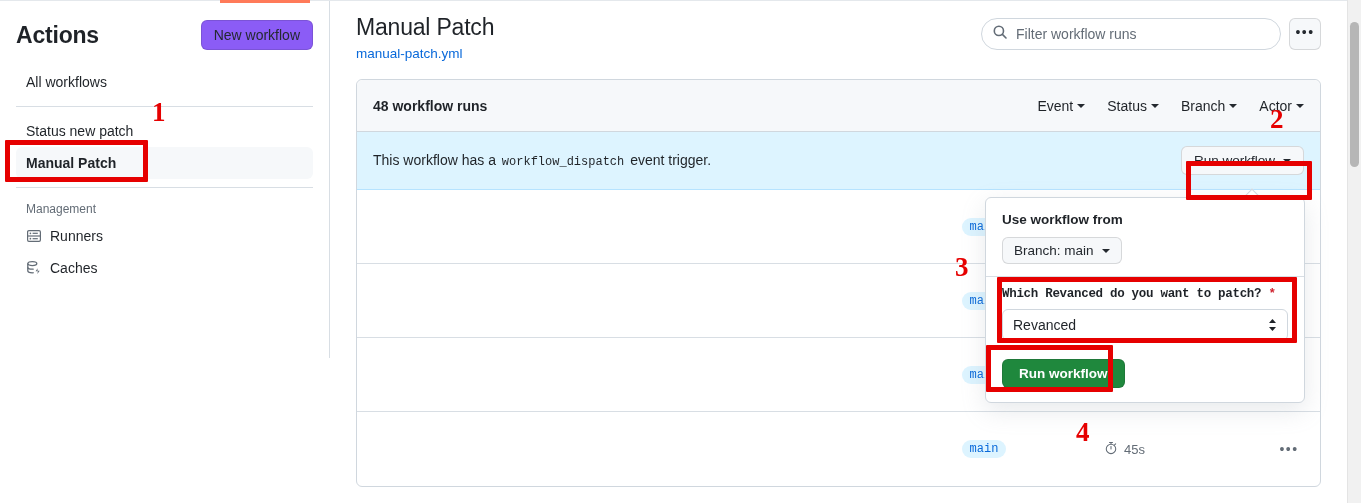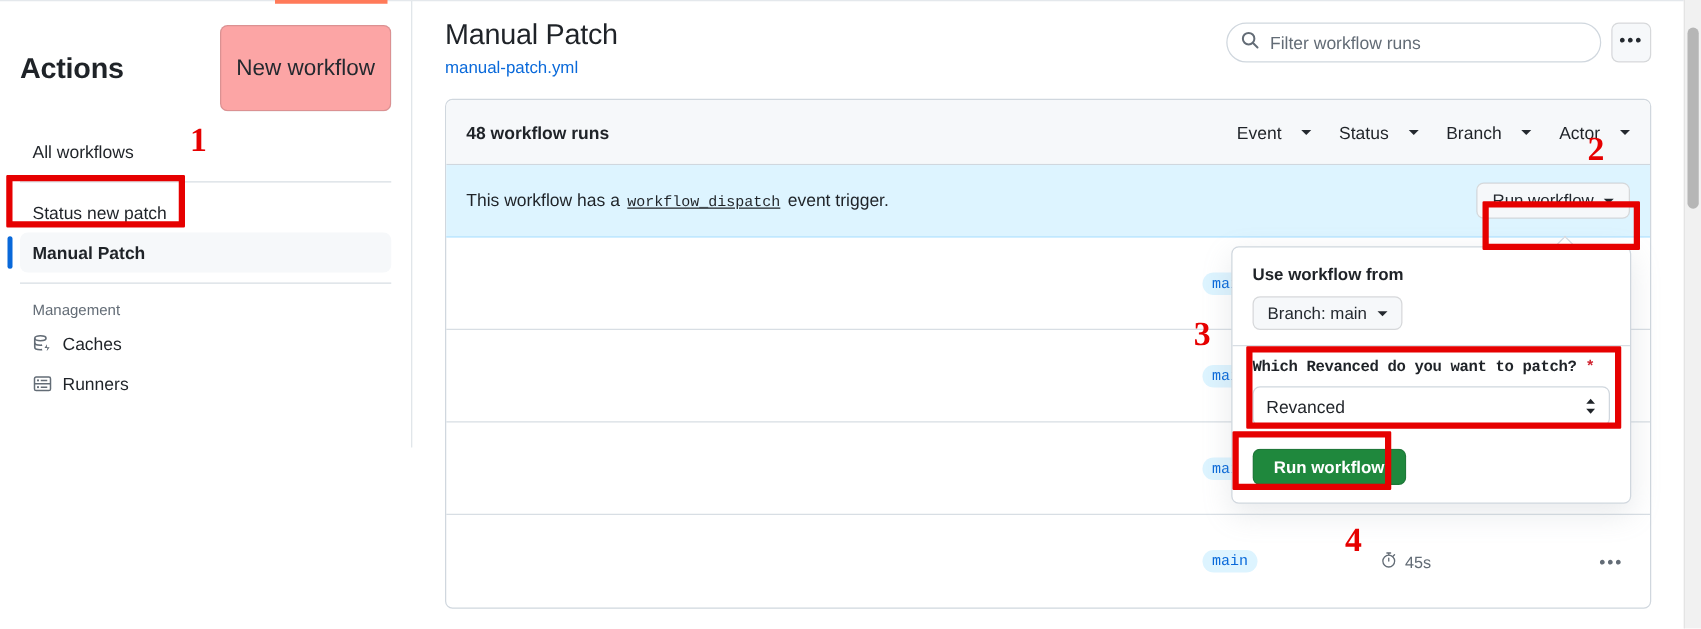--- a/index.html
+++ b/index.html
@@ -25,25 +25,25 @@
     background: #fff;
     border-right: 1px solid #d8dee4;
     padding: 0 16px;
   }
   .side-head {
     display: flex; align-items: center; justify-content: space-between;
     padding: 20px 0 4px 0;
   }
   .side-title { font-size: 23px; font-weight: 700; letter-spacing: -0.2px; color:#1f2328; }
   .new-wf-btn {
-    font-size: 18px; color: #24292f;
-    background: #fca5a5;
+    font-size: 14px; color: #24292f;
+    background: #8b5cf6;
     border: 1px solid rgba(31,35,40,0.15);
     border-radius: 6px;
-    padding: 23px 12px;
+    padding: 6px 12px;
     cursor: pointer;
     white-space: nowrap;
   }
   .side-nav { margin-top: 12px; }
   .nav-item {
     display: flex; align-items: center; gap: 8px;
     height: 32px;
     padding: 0 10px;
     border-radius: 6px;
     font-size: 14px;
@@ -124,21 +124,21 @@
     border-bottom: 1px solid #d0d7de;
     border-radius: 6px 6px 0 0;
     height: 52px;
     display: flex; align-items: center; justify-content: space-between;
     padding: 0 16px;
   }
   .runs-count { font-size: 14px; font-weight: 600; color:#1f2328; }
   .filters { display: flex; align-items: center; gap: 22px; }
   .filter-btn {
     font-size: 14px; color: #1f2328; cursor: pointer;
-    display: inline-flex; align-items: center; gap: 16px;
+    display: inline-flex; align-items: center; gap: 4px;
   }
   .caret {
     width: 0; height: 0;
     border-left: 4px solid transparent;
     border-right: 4px solid transparent;
     border-top: 4px solid #24292f;
     display: inline-block;
   }
 
   .dispatch-banner {
@@ -146,21 +146,20 @@
     border-bottom: 1px solid #b6e3ff;
     height: 58px;
     display: flex; align-items: center; justify-content: space-between;
     padding: 0 16px;
   }
   .dispatch-text { font-size: 14px; color: #1f2328; }
   .dispatch-text code {
     font-family: "Liberation Mono", "DejaVu Sans Mono", monospace;
     font-size: 12px;
     padding: 0 2px;
-    text-decoration: underline;
   }
   .run-wf-btn {
     background: #f6f8fa;
     border: 1px solid rgba(31,35,40,0.15);
     border-radius: 6px;
     font-size: 13.5px;
     color: #24292f;
     padding: 6px 12px;
     display: inline-flex; align-items: center; gap: 8px;
     cursor: pointer;
@@ -339,47 +338,47 @@
         <span>Status new patch</span>
       </div>
 
       <div class="nav-item selected">
         <span>Manual Patch</span>
       </div>
 
       <div class="nav-divider"></div>
 
       <div class="nav-group-label">Management</div>
-
-      <div class="nav-item">
-        <span class="nav-icon">
-          <svg width="16" height="16" viewBox="0 0 16 16" fill="none" stroke="currentColor" stroke-width="1.3">
-            <ellipse cx="6.3" cy="3.6" rx="4.5" ry="2"></ellipse>
-            <path d="M1.8 3.6v7.2c0 1.1 2 2 4.5 2 .5 0 1 0 1.4-.1"></path>
-            <path d="M1.8 7.2c0 1.1 2 2 4.5 2 .5 0 1 0 1.4-.1"></path>
-            <path d="M11.6 8.3l-2 3h2.3l-.6 2.6 2.4-3.2h-2.2z" fill="currentColor" stroke="none"></path>
-          </svg>
-        </span>
-        <span>Caches</span>
-      </div>
 
       <div class="nav-item">
         <span class="nav-icon">
           <svg width="16" height="16" viewBox="0 0 16 16" fill="none" stroke="currentColor" stroke-width="1.2">
             <rect x="1.6" y="2.6" width="12.8" height="10.8" rx="1.3"></rect>
             <line x1="1.6" y1="8" x2="14.4" y2="8"></line>
             <circle cx="4.4" cy="5.3" r="0.85" fill="currentColor" stroke="none"></circle>
             <line x1="6.6" y1="5.3" x2="11.8" y2="5.3"></line>
             <circle cx="4.4" cy="10.7" r="0.85" fill="currentColor" stroke="none"></circle>
             <line x1="6.6" y1="10.7" x2="11.8" y2="10.7"></line>
           </svg>
         </span>
         <span>Runners</span>
       </div>
 
+      <div class="nav-item">
+        <span class="nav-icon">
+          <svg width="16" height="16" viewBox="0 0 16 16" fill="none" stroke="currentColor" stroke-width="1.3">
+            <ellipse cx="6.3" cy="3.6" rx="4.5" ry="2"></ellipse>
+            <path d="M1.8 3.6v7.2c0 1.1 2 2 4.5 2 .5 0 1 0 1.4-.1"></path>
+            <path d="M1.8 7.2c0 1.1 2 2 4.5 2 .5 0 1 0 1.4-.1"></path>
+            <path d="M11.6 8.3l-2 3h2.3l-.6 2.6 2.4-3.2h-2.2z" fill="currentColor" stroke="none"></path>
+          </svg>
+        </span>
+        <span>Caches</span>
+      </div>
+
     </div>
   </div>
 
   <div id="main">
 
     <div class="main-head">
       <div>
         <div class="page-title">Manual Patch</div>
         <div class="page-sub">manual-patch.yml</div>
       </div>

